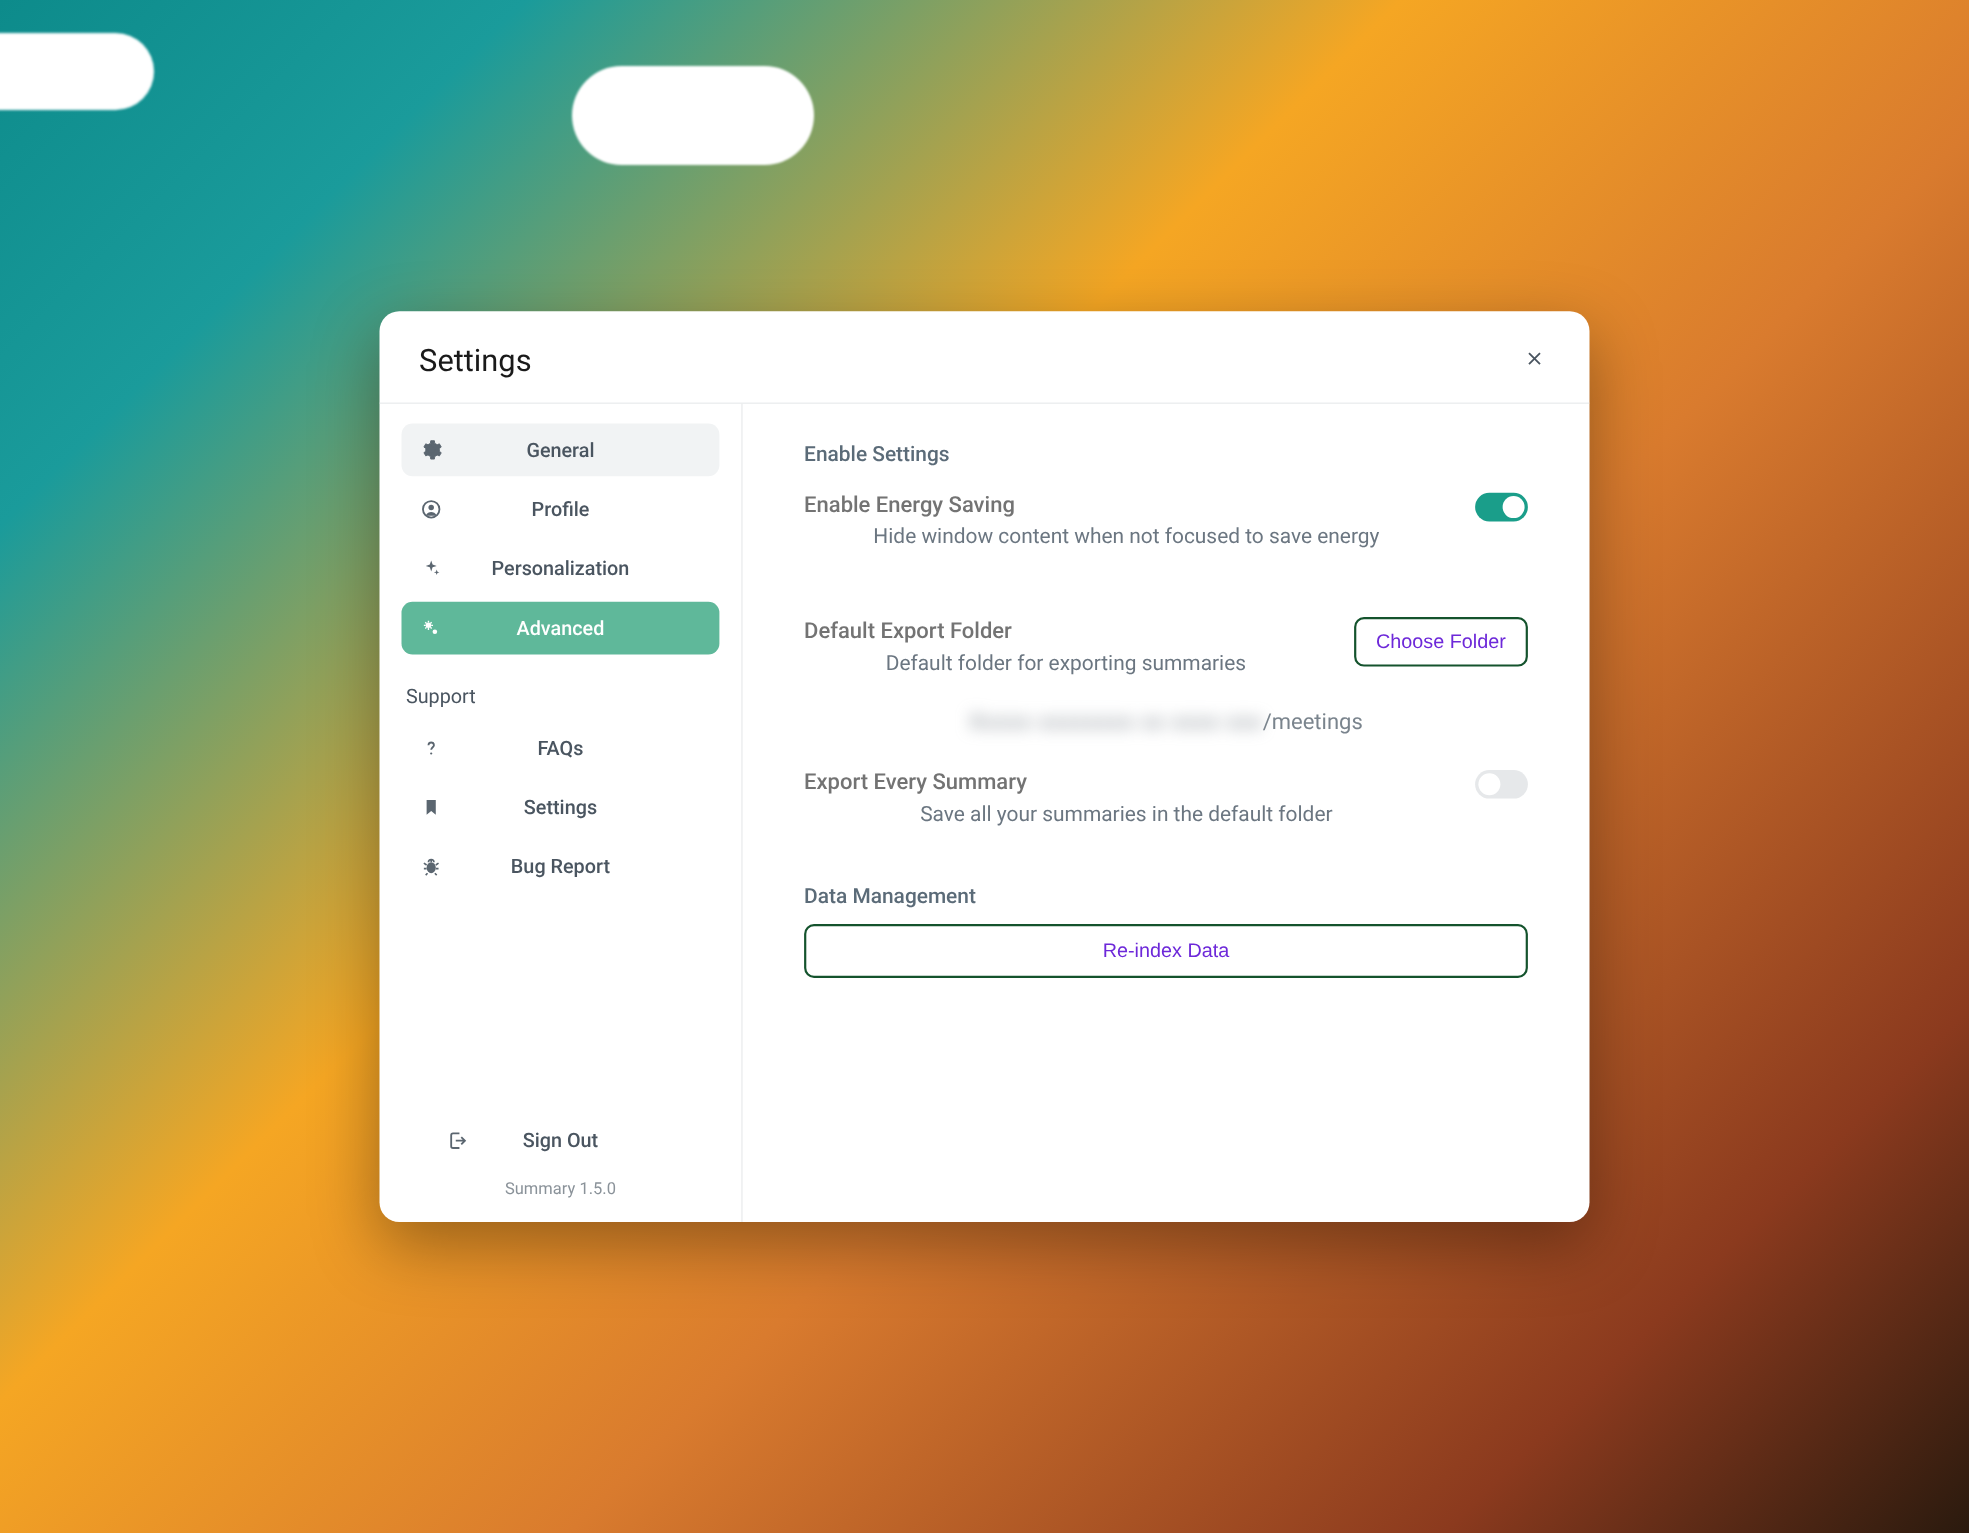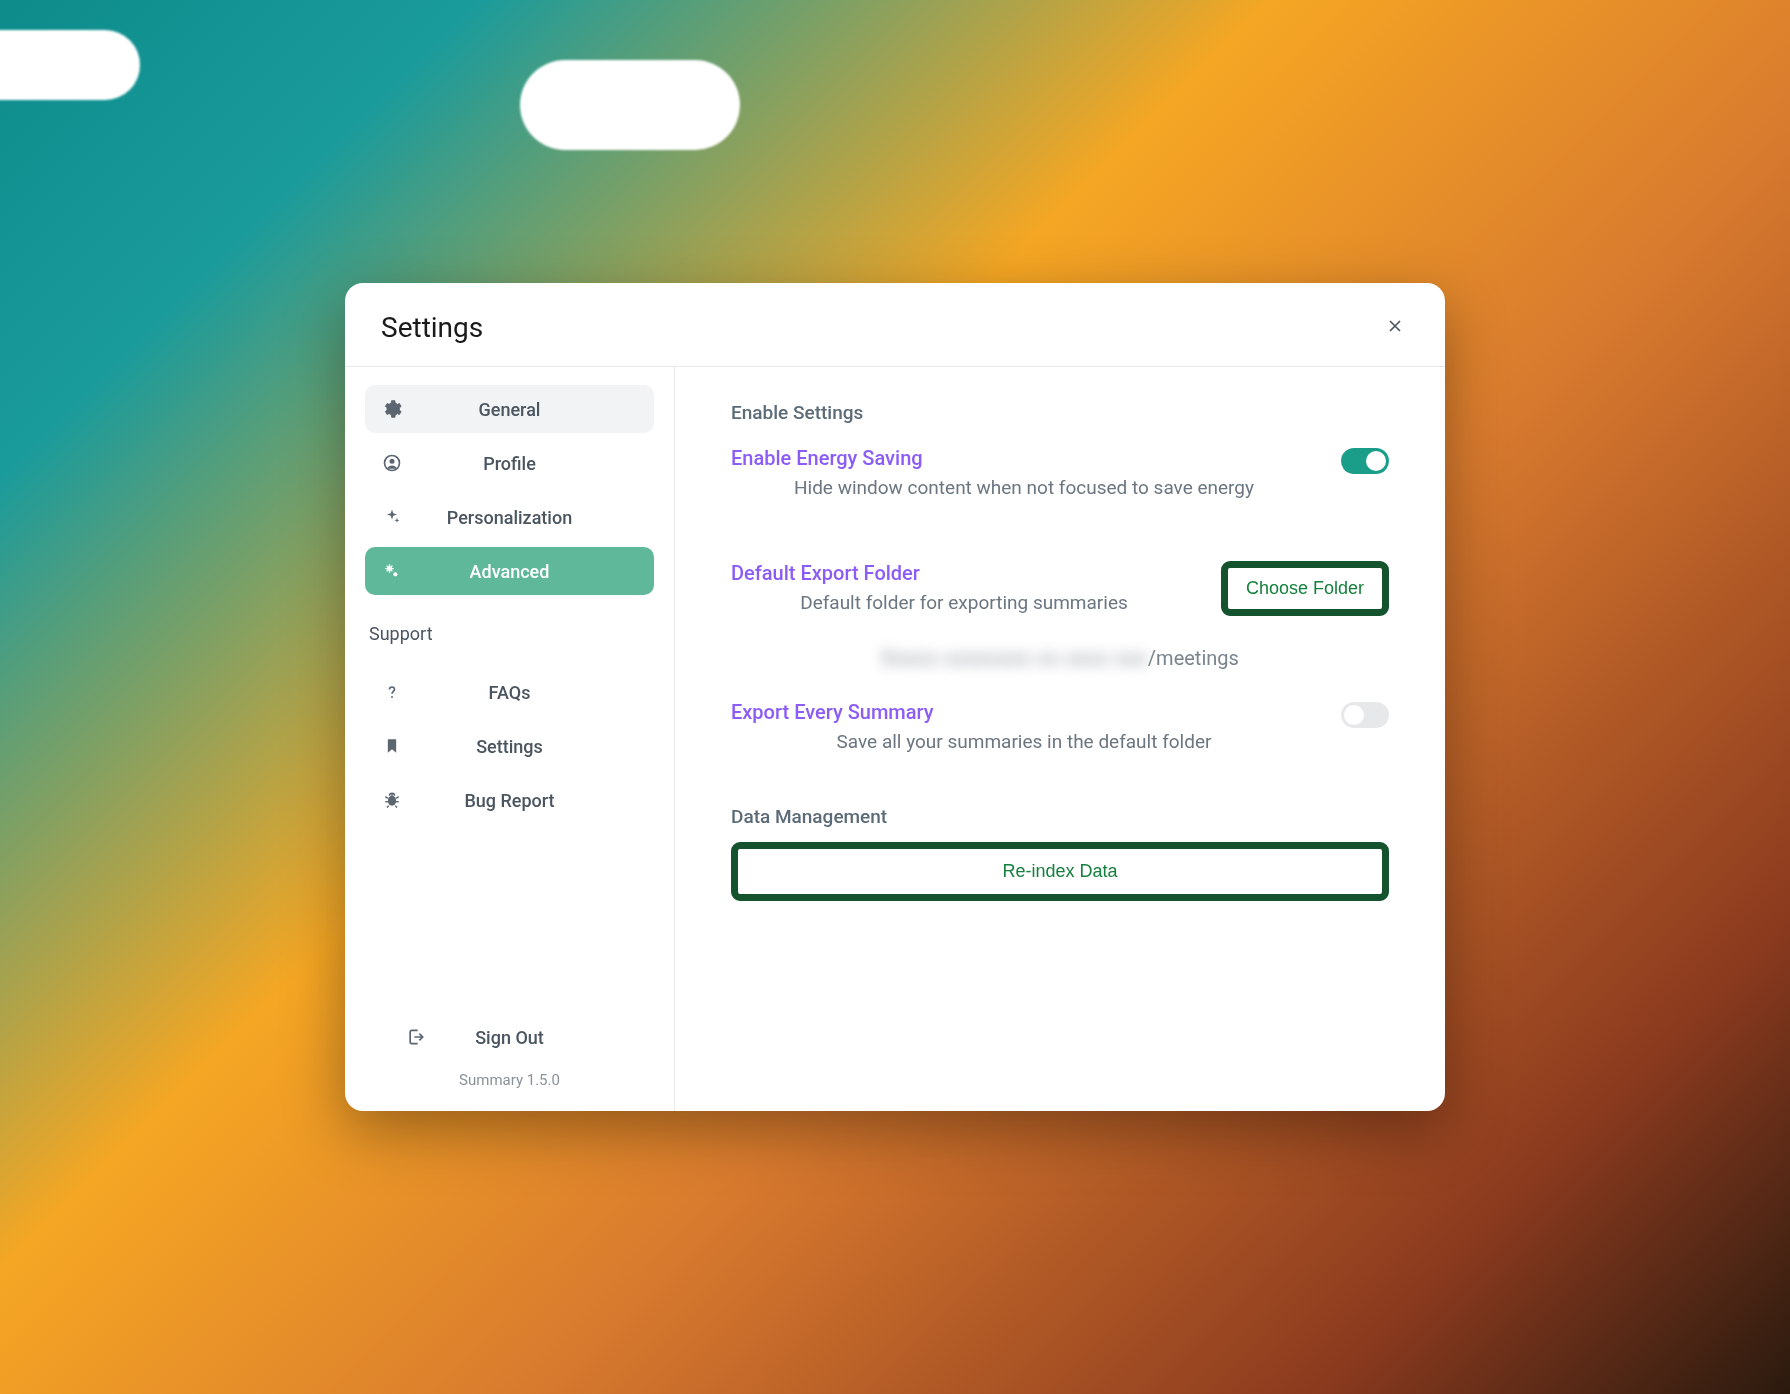--- a/index.html
+++ b/index.html
@@ -84,21 +84,21 @@
   .nav-item .nav-label {
     position: absolute;
     left: 0; right: 0;
     text-align: center;
   }
   .nav-item.hover-bg { background: #f1f3f4; color: #4a5560; }
   .nav-item.active { background: #5fb89a; color: #fff; }
   .nav-item.active .nav-icon svg { fill: #fff; stroke: #fff; }
   .section-label {
     margin-top: 28px;
-    margin-bottom: 24px;
+    margin-bottom: 12px;
     font-size: 18px;
     color: #4a5560;
     padding-left: 4px;
   }
   .sidebar-footer {
     margin-top: auto;
     display: flex;
     flex-direction: column;
     gap: 10px;
   }
@@ -124,21 +124,21 @@
     display: flex;
     align-items: flex-start;
     justify-content: space-between;
     gap: 24px;
     margin-bottom: 10px;
   }
   .setting-text { flex: 1; }
   .setting-title {
     font-size: 20px;
     font-weight: 500;
-    color: #8b5cf6;
+    color: #737373;
     margin-bottom: 6px;
   }
   .setting-desc {
     font-size: 19px;
     color: #6b7681;
     text-align: center;
   }
   .toggle {
     width: 48px; height: 26px;
     border-radius: 14px;
@@ -158,26 +158,26 @@
   .toggle.on { background: #1a9e8a; }
   .toggle.on .knob { left: 25px; }
   .toggle.off { background: #e6e8ea; }
   .toggle.off .knob { left: 3px; }
 
   .spacer-lg { height: 52px; }
   .spacer-md { height: 42px; }
 
   .btn-secondary {
     background: #fff;
-    border: 7px solid #14532d;
+    border: 2px solid #14532d;
     border-radius: 9px;
     padding: 10px 18px;
     font-size: 18px;
     font-weight: 500;
-    color: #15803d;
+    color: #6d28d9;
     cursor: pointer;
     flex-shrink: 0;
   }
   .btn-block {
     width: 100%;
     text-align: center;
     padding: 12px;
   }
 
   .path-preview {

